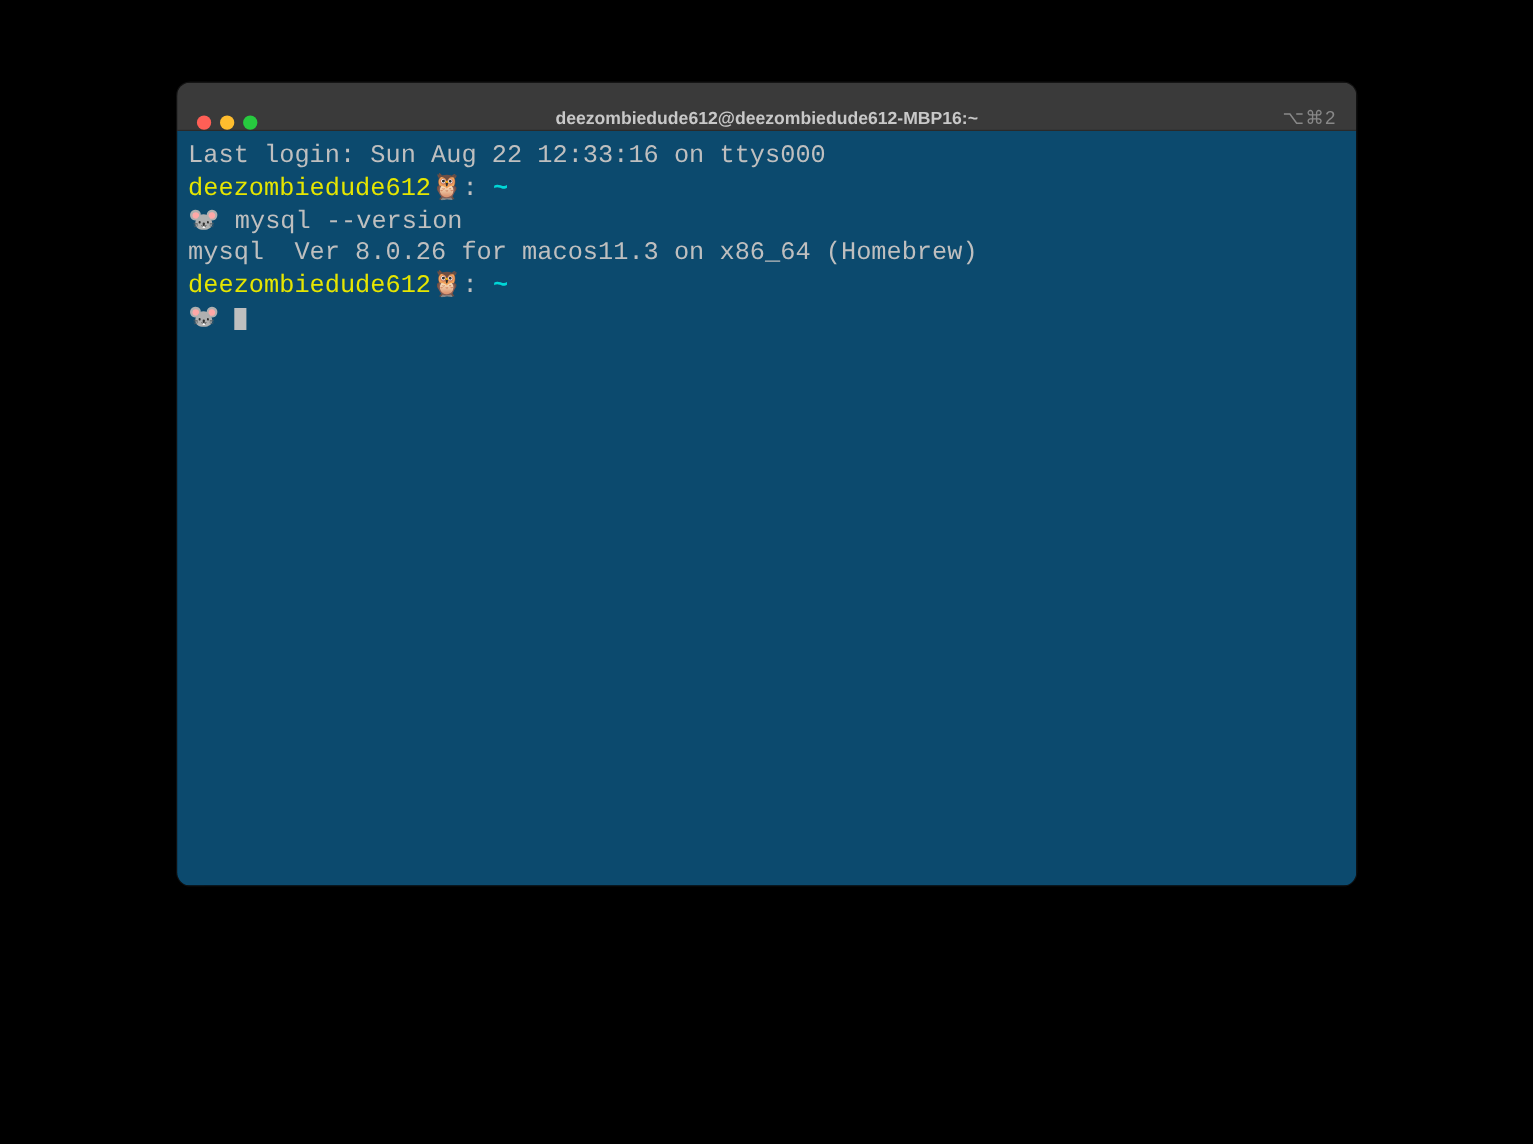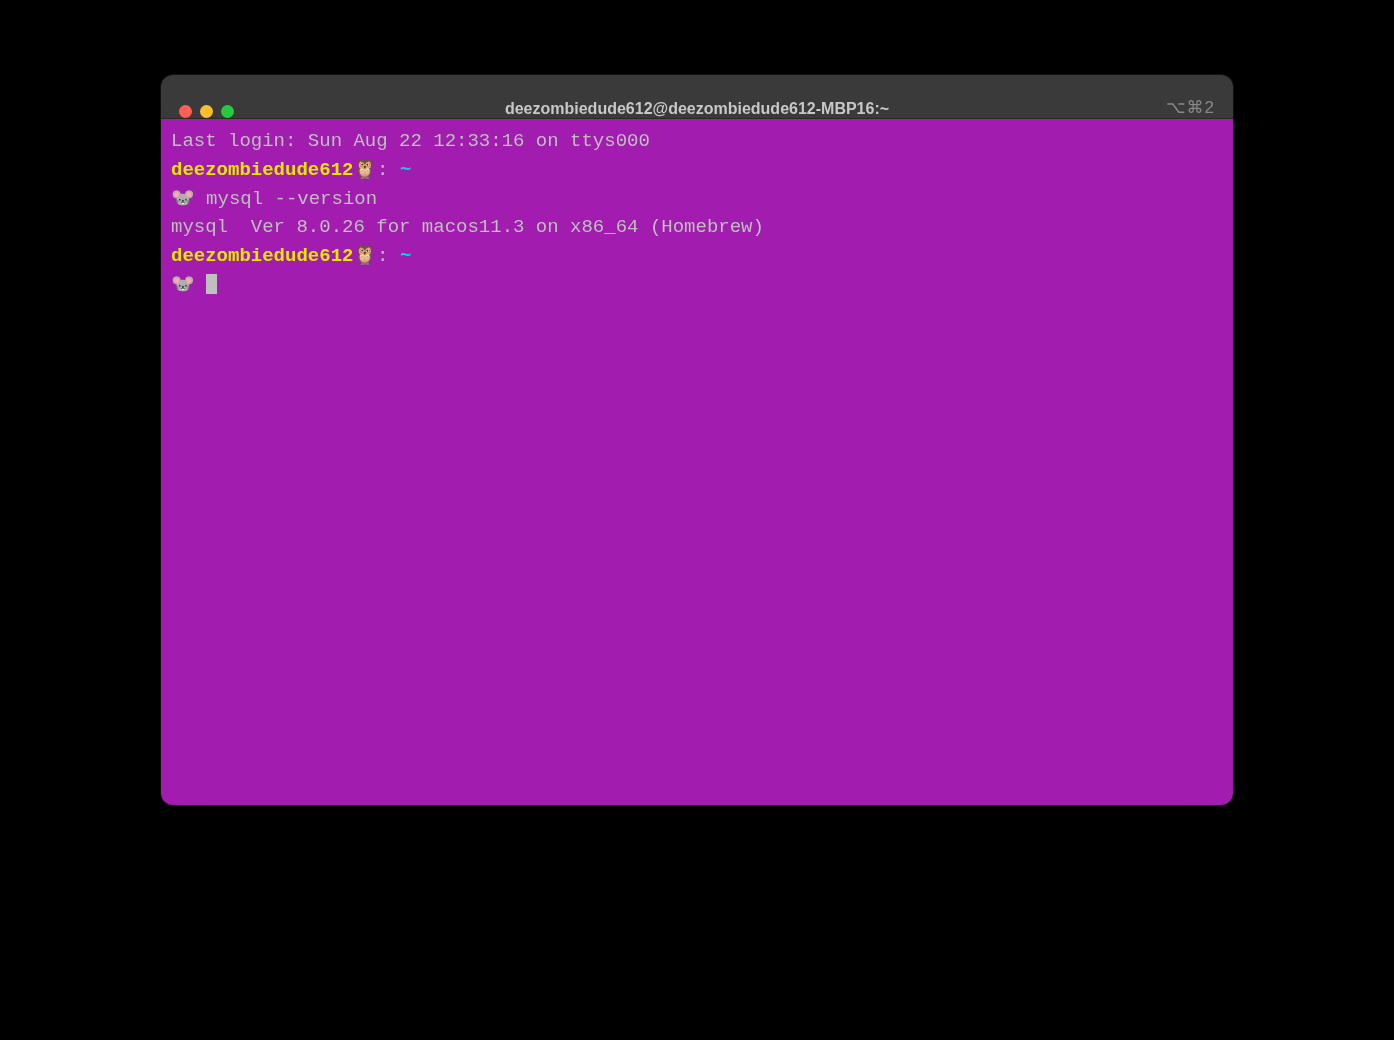--- a/index.html
+++ b/index.html
@@ -68,37 +68,37 @@
     .titlebar-right {
       margin-left: auto;
       color: #888;
       font-size: 17px;
       font-family: -apple-system, sans-serif;
       letter-spacing: 1px;
       z-index: 2;
     }
     
     .terminal-body {
-      background: #a21caf;
+      background: #0c4a6e;
       padding: 8px 10px;
       height: 686px;
-      font-size: 19px;
+      font-size: 23px;
       line-height: 28px;
       color: #bfbfbf;
       white-space: pre;
       overflow: hidden;
     }
     
     .line {
       display: block;
     }
     
     .prompt-user {
       color: #e6e600;
-      font-weight: bold;
+      font-weight: normal;
     }
     
     .prompt-path {
       color: #00d7d7;
       font-weight: bold;
     }
     
     .prompt-colon {
       color: #bfbfbf;
     }

